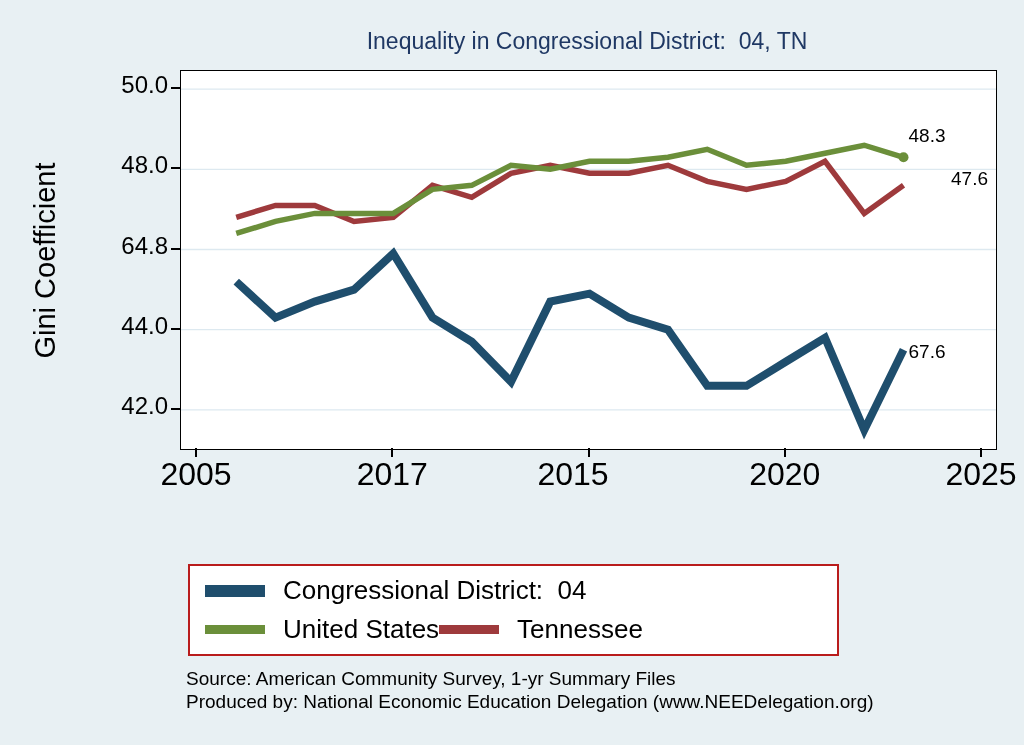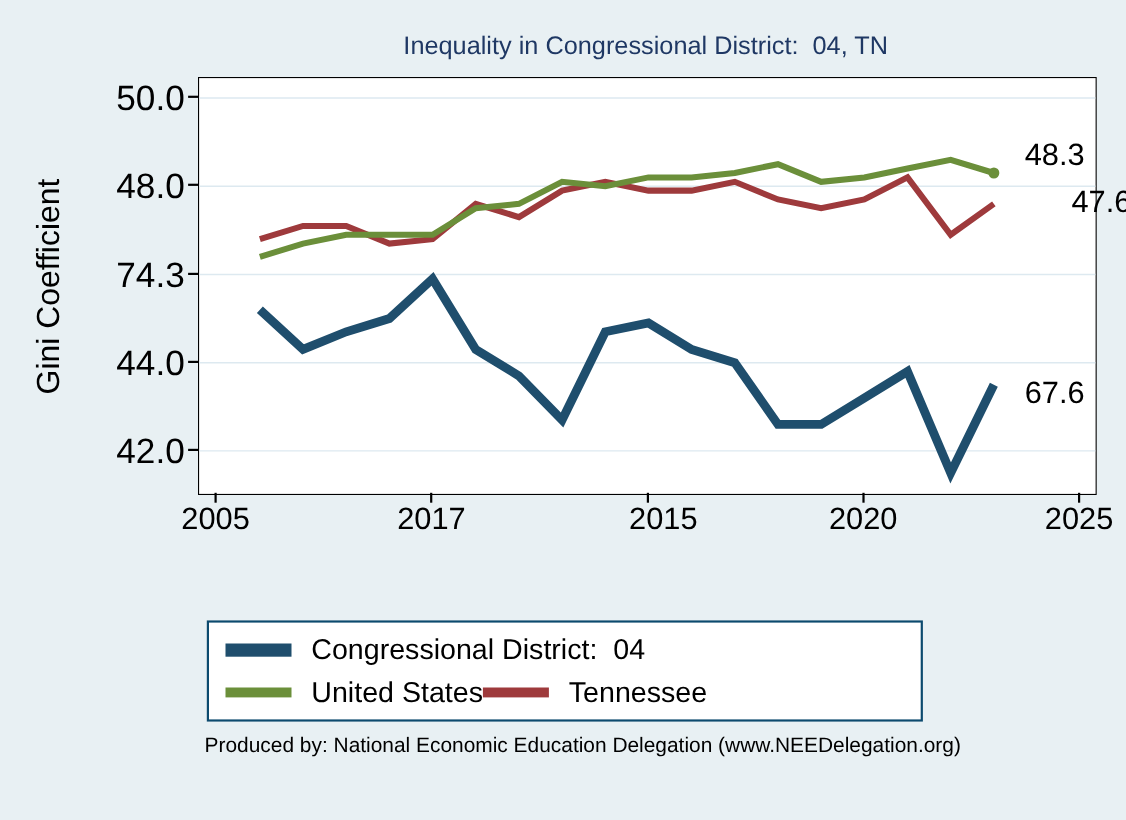--- a/index.html
+++ b/index.html
@@ -24,27 +24,27 @@
   .plot svg { position:absolute; left:0; top:0; display:block; }
   .y-title {
     position:absolute; left:-155px; top:244px; width:400px;
     text-align:center; font-size:29px;
     transform: rotate(-90deg);
   }
   .x-title {
     position:absolute; left:180px; top:514px; width:815px;
     text-align:center; font-size:27px;
   }
-  .tick-label-y { position:absolute; width:85px; text-align:right; font-size:32px; }
-  .tick-label-x { position:absolute; width:130px; text-align:center; font-size:28px; }
+  .tick-label-y { position:absolute; width:85px; text-align:right; font-size:24px; }
+  .tick-label-x { position:absolute; width:130px; text-align:center; font-size:32px; }
   .tick-mark { position:absolute; background:#000; }
-  .end-label { position:absolute; font-size:28px;margin-left:23px; }
+  .end-label { position:absolute; font-size:19px; }
   .legend {
     position:absolute; left:188px; top:564px; width:651px; height:92px;
-    background:#fff; border:2px solid #0c4a6e; box-sizing:border-box;
+    background:#fff; border:2px solid #b91c1c; box-sizing:border-box;
     display:flex; flex-wrap:wrap; align-content:center; row-gap:8px;
     padding-left:15px;
   }
   .legend-item { display:flex; align-items:center; }
   .legend-swatch { width:60px; margin-right:18px; }
   .legend-label { font-size:26px; white-space:pre; }
   .footer { position:absolute; left:186px; top:667px; font-size:19px; line-height:23px; }
 </style>
 </head>
 <body>
@@ -65,31 +65,31 @@
         <circle cx="722.5" cy="86.2700000000001" r="5" fill="#6b8f3a"></circle>
       </svg>
   </div>
 
   <div id="axis-layer">
       <div class="tick-mark" style="left: 171px; top: 407.9px; width: 9px; height: 2px;"></div>
       <div class="tick-label-y" style="left: 83px; top: 391.9px;">42.0</div>
       <div class="tick-mark" style="left: 171px; top: 327.7px; width: 9px; height: 2px;"></div>
       <div class="tick-label-y" style="left: 83px; top: 311.7px;">44.0</div>
       <div class="tick-mark" style="left: 171px; top: 247.5px; width: 9px; height: 2px;"></div>
-      <div class="tick-label-y" style="left: 83px; top: 231.5px;">74.3</div>
+      <div class="tick-label-y" style="left: 83px; top: 231.5px;">64.8</div>
       <div class="tick-mark" style="left: 171px; top: 167.3px; width: 9px; height: 2px;"></div>
       <div class="tick-label-y" style="left: 83px; top: 151.3px;">48.0</div>
       <div class="tick-mark" style="left: 171px; top: 87.1px; width: 9px; height: 2px;"></div>
       <div class="tick-label-y" style="left: 83px; top: 71.1px;">50.0</div>
       <div class="tick-mark" style="left: 195px; top: 448px; width: 2px; height: 9px;"></div>
       <div class="tick-label-x" style="left: 131px; top: 456px;">2005</div>
       <div class="tick-mark" style="left: 391.25px; top: 448px; width: 2px; height: 9px;"></div>
       <div class="tick-label-x" style="left: 327.25px; top: 456px;">2017</div>
       <div class="tick-mark" style="left: 587.5px; top: 448px; width: 2px; height: 9px;"></div>
-      <div class="tick-label-x" style="left: 538px; top: 456px; text-align: center;">2015</div>
+      <div class="tick-label-x" style="left: 508px; top: 456px; text-align: center;">2015</div>
       <div class="tick-mark" style="left: 783.75px; top: 448px; width: 2px; height: 9px;"></div>
       <div class="tick-label-x" style="left: 719.75px; top: 456px;">2020</div>
       <div class="tick-mark" style="left: 980px; top: 448px; width: 2px; height: 9px;"></div>
       <div class="tick-label-x" style="left: 916px; top: 456px;">2025</div>
       <div class="end-label" style="left: 908.5px; top: 340.75px;">67.6</div>
       <div class="end-label" style="left: 951px; top: 168.34px;">47.6</div>
       <div class="end-label" style="left: 908.5px; top: 125.27px;">48.3</div>
     </div>
 
   <div class="y-title">Gini Coefficient</div>
@@ -103,15 +103,16 @@
         <div class="legend-swatch" style="background: rgb(107, 143, 58); height: 9px;"></div>
         <span class="legend-label">United States</span>
       </div>
       <div class="legend-item">
         <div class="legend-swatch" style="background: rgb(158, 58, 60); height: 9px;"></div>
         <span class="legend-label">Tennessee</span>
       </div>
     </div>
 
   <div class="footer">
+    <div>Source: American Community Survey, 1-yr Summary Files</div>
     <div>Produced by: National Economic Education Delegation (www.NEEDelegation.org)</div>
   </div>
 </div>
 
 </body></html>

